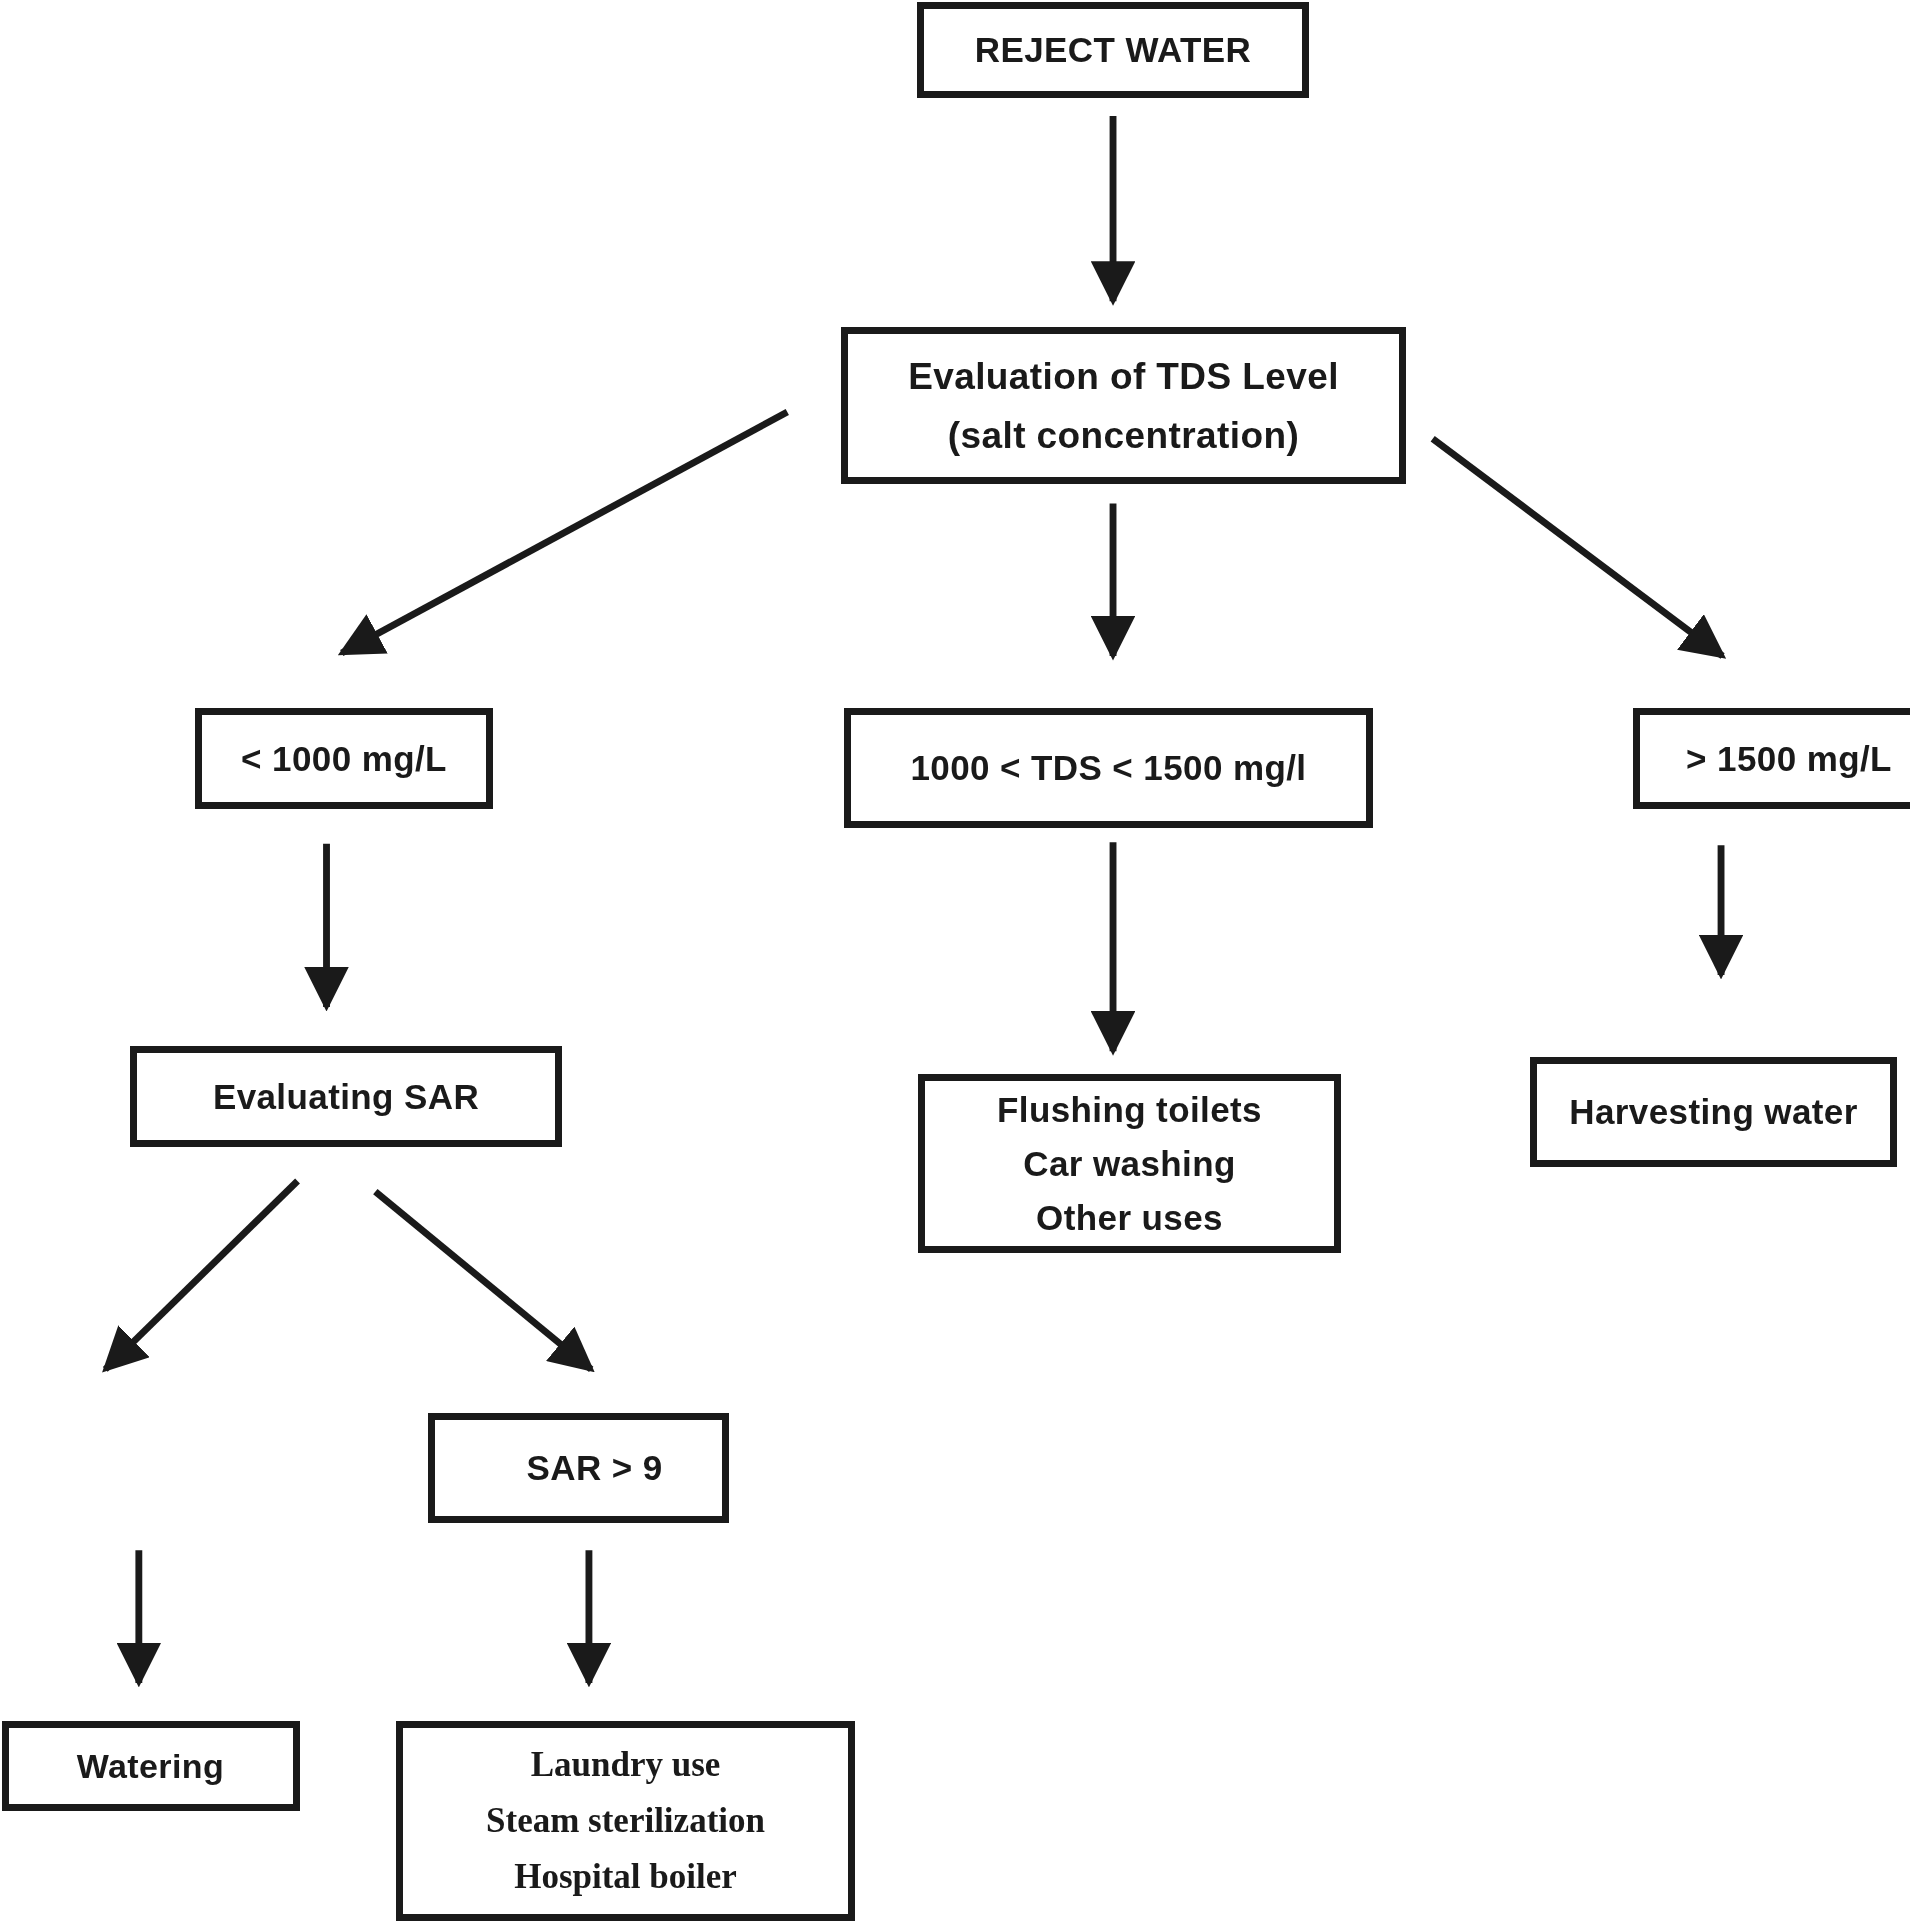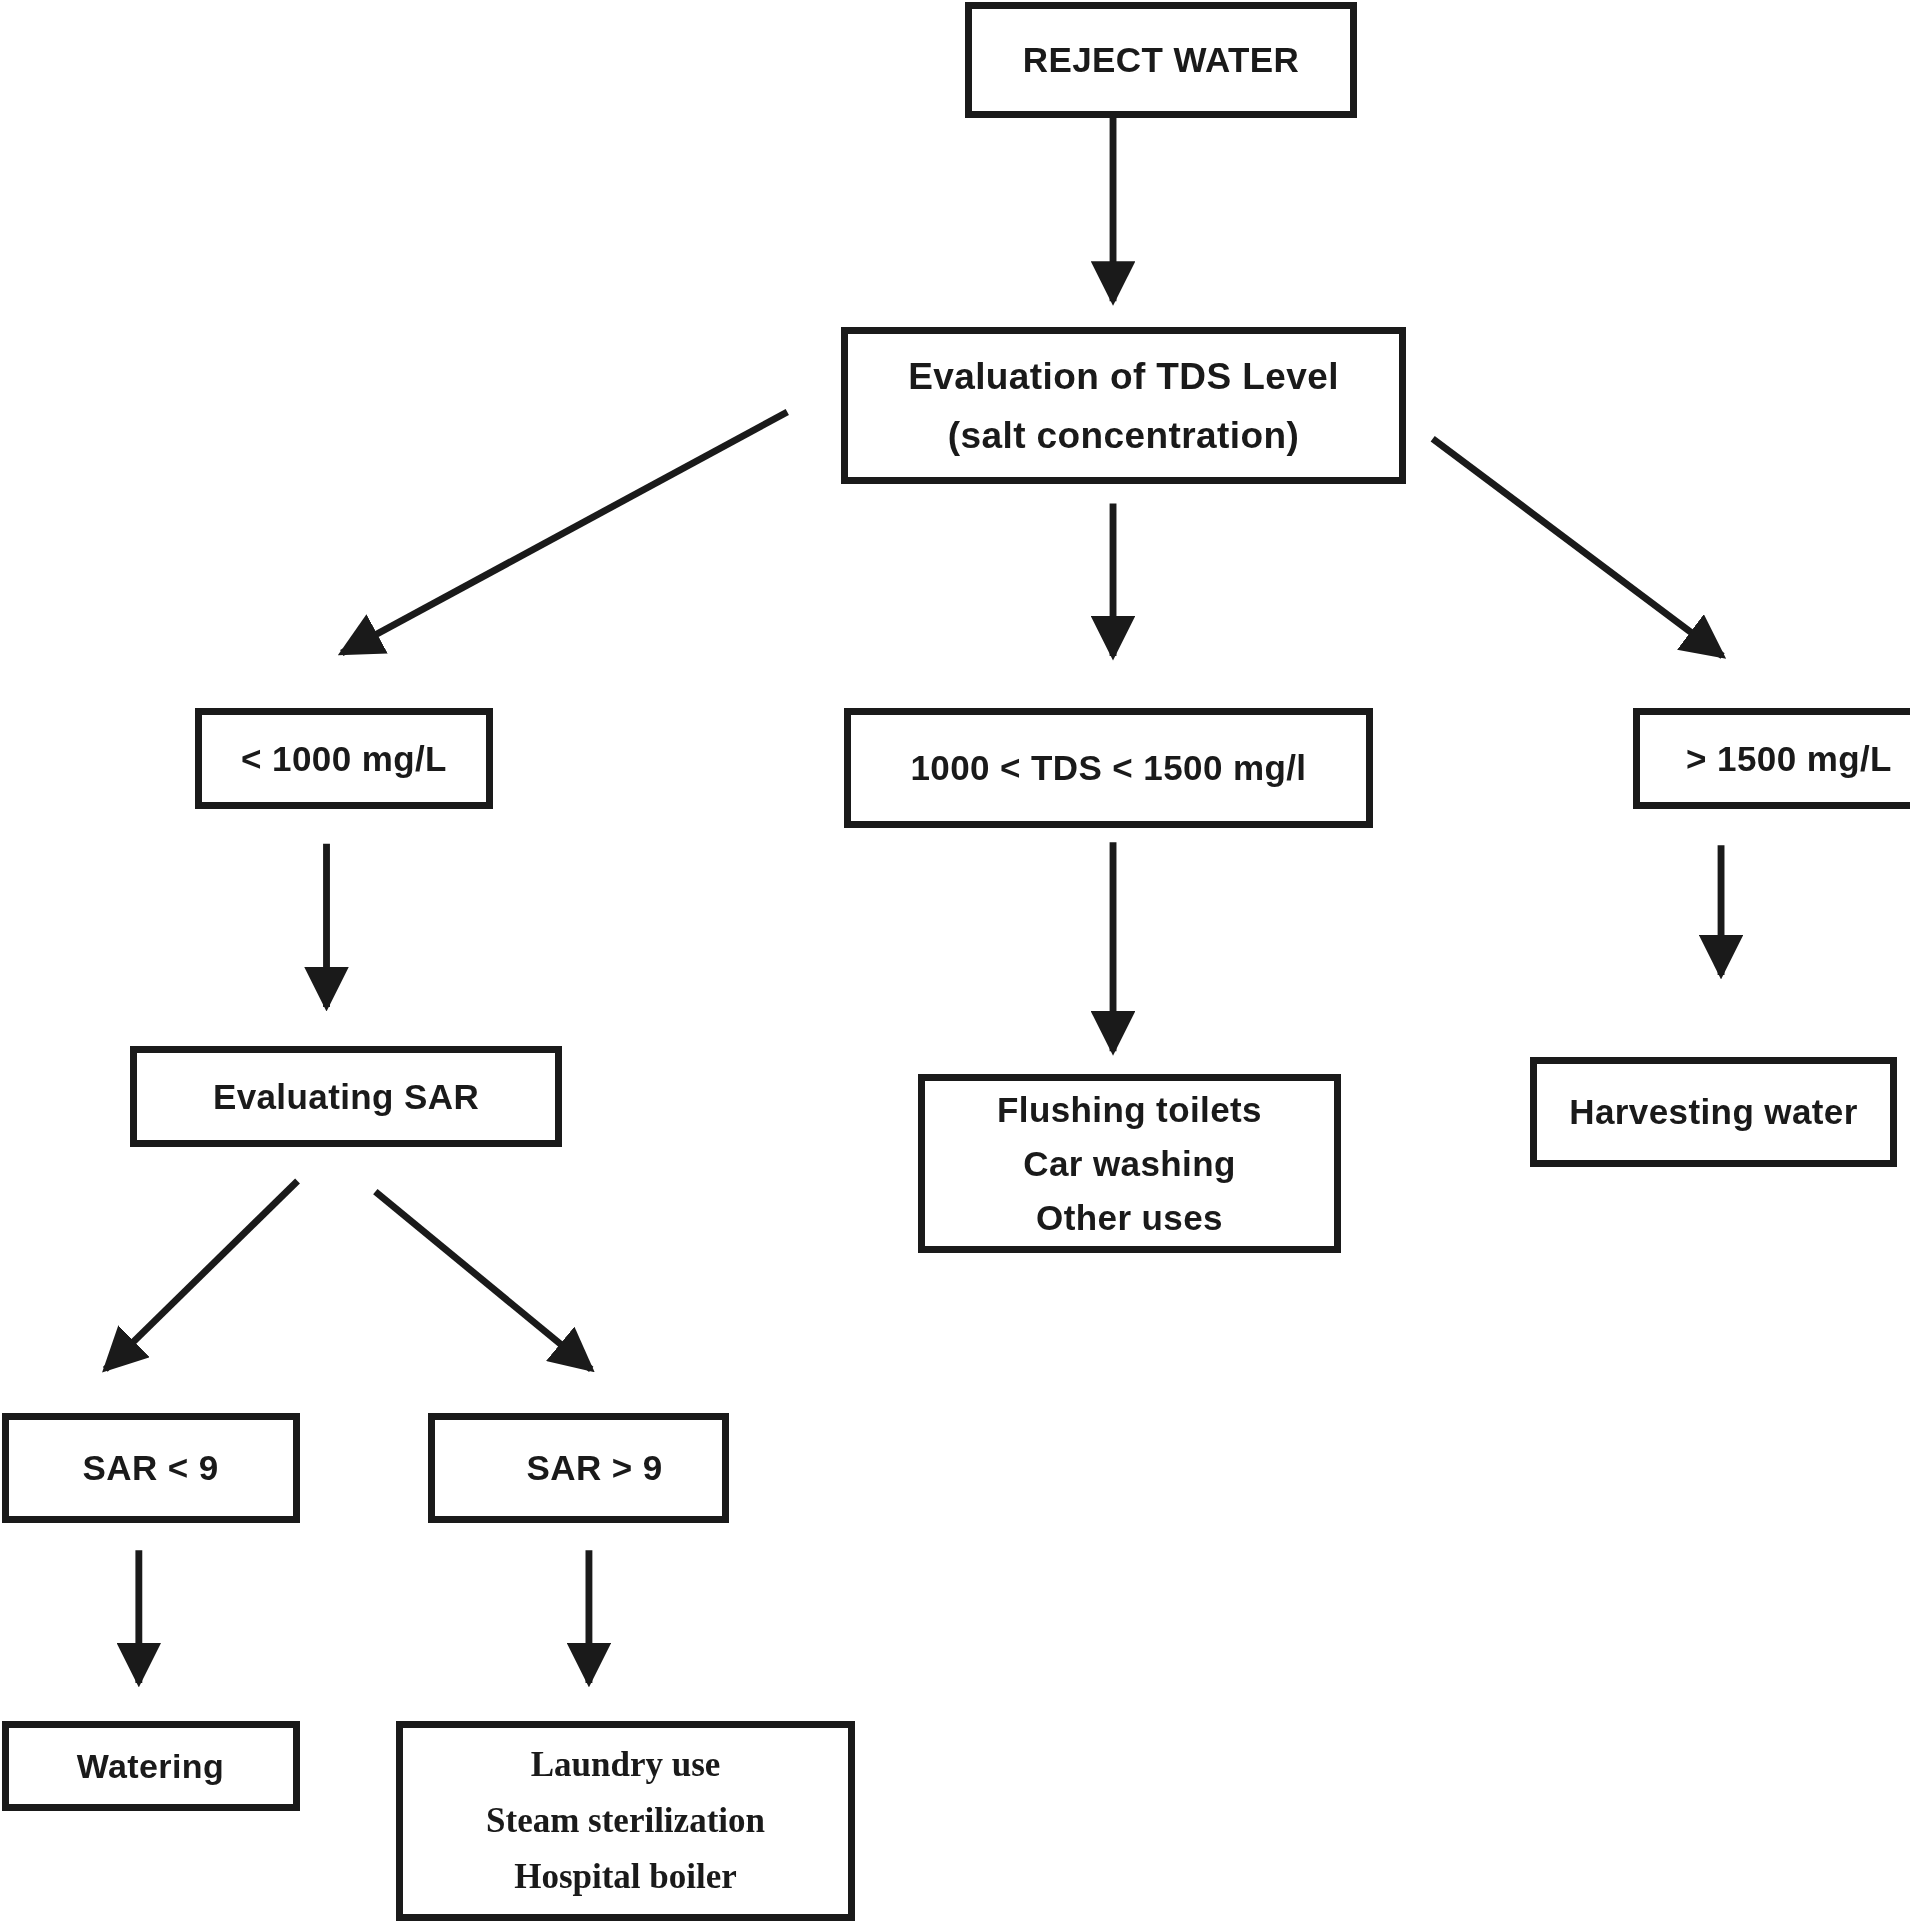--- a/index.html
+++ b/index.html
@@ -28,21 +28,21 @@
     align-items: center;
     justify-content: center;
     text-align: center;
     font-weight: bold;
     color: #1a1a1a;
     letter-spacing: 0.4px;
   }
   .node .line { display: block; }
 
   
-  #n-reject      { left: 917px; top: 1.5px;    width: 392px; height: 116px; font-size: 35px; margin-left: 48px; }
+  #n-reject      { left: 917px; top: 1.5px;    width: 392px; height: 96px; font-size: 35px; }
   #n-tds-eval    { left: 841px; top: 327px;  width: 565px; height: 157px; font-size: 37px; line-height: 59px; }
   #n-lt1000      { left: 195px;  top: 708px;  width: 298px; height: 101px; font-size: 35px; }
   #n-mid-tds     { left: 844px; top: 708px;  width: 529px; height: 120px; font-size: 35px; }
   #n-gt1500      { left: 1589px; top: 708px;  width: 312px; height: 101px; font-size: 35px; margin-left: 44px; }
   #n-eval-sar    { left: 130px;  top: 1046px; width: 432px; height: 101px; font-size: 35px; }
   #n-flushing    { left: 918px; top: 1074px; width: 423px; height: 179px; font-size: 35px; line-height: 54px; }
   #n-harvesting  { left: 1530px; top: 1057px; width: 367px; height: 110px; font-size: 35px; }
   #n-sar-lt9     { left: 1.5px;    top: 1413px; width: 298px; height: 110px; font-size: 35px; }
   #n-sar-gt9     { left: 428px;  top: 1413px; width: 301px; height: 110px; font-size: 35px; padding-left: 32px; }
   #n-watering    { left: 1.5px;    top: 1721px; width: 298px; height: 90px; font-size: 34px; }
@@ -101,23 +101,20 @@
   <div class="node" id="n-flushing">
     <span class="line">Flushing toilets</span>
     <span class="line">Car washing</span>
     <span class="line">Other uses</span>
   </div>
 
   <div class="node" id="n-harvesting">
     <span class="line">Harvesting water</span>
   </div>
 
-  <div class="node" id="n-sar-lt9">
-    <span class="line">SAR &lt; 9</span>
-  </div>
 
   <div class="node" id="n-sar-gt9">
     <span class="line">SAR &gt; 9</span>
   </div>
 
   <div class="node" id="n-watering">
     <span class="line">Watering</span>
   </div>
 
   <div class="node" id="n-laundry">

